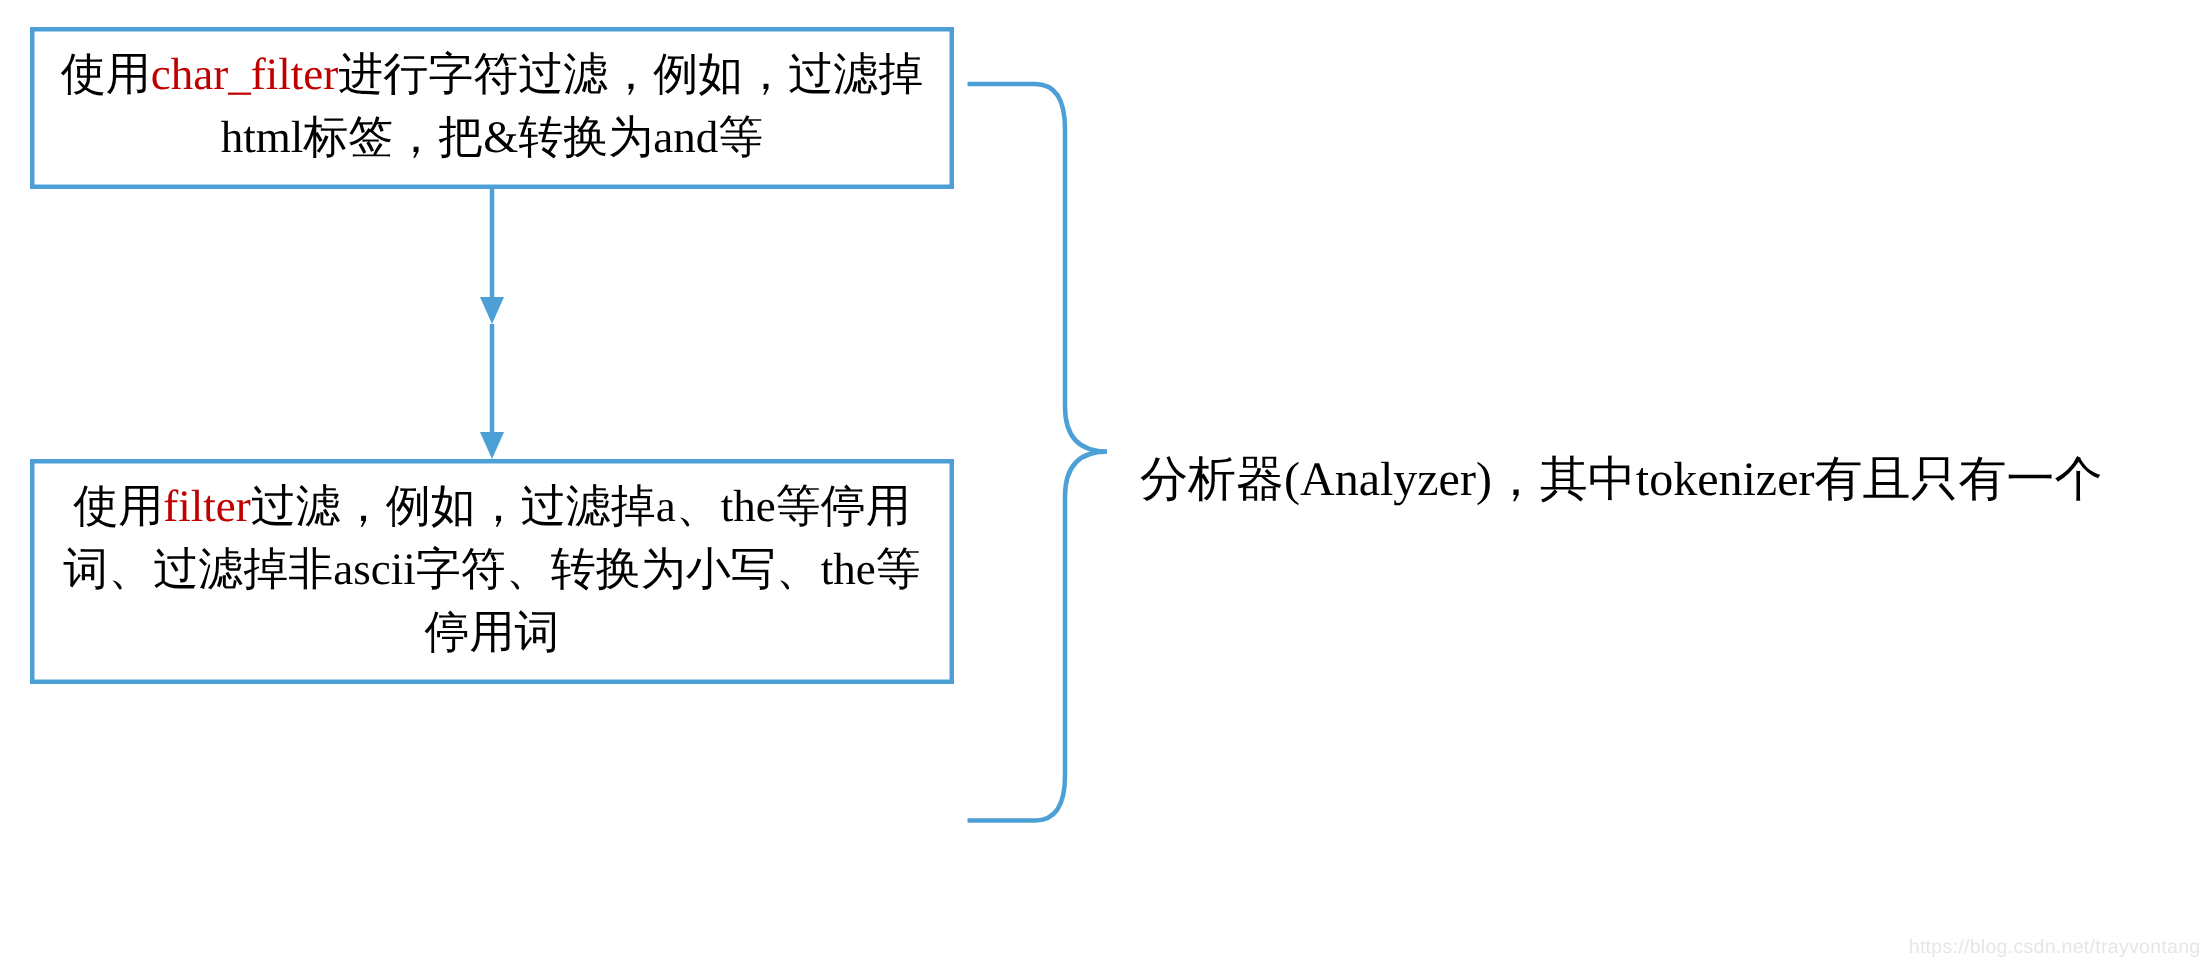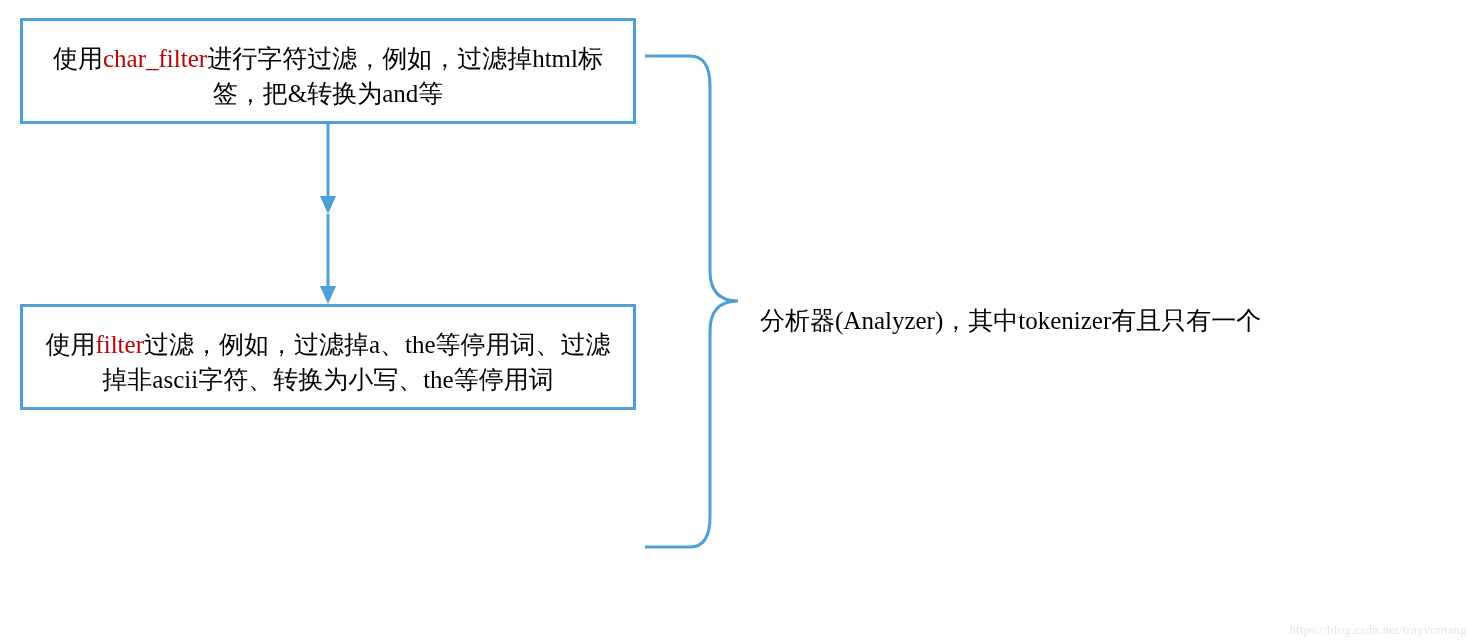--- a/index.html
+++ b/index.html
@@ -15,23 +15,23 @@
   .flow-col {
     position: absolute;
     left: 20px;
     top: 18px;
     width: 616px;
   }
   .box {
     border: 3px solid #4da0d6;
     background: #ffffff;
     text-align: center;
-    font-size: 25px;
+    font-size: 30px;
     line-height: 1.4;
-    padding: 20px 16px 10px 16px;
+    padding: 8px 16px 10px 16px;
     color: #000000;
     font-family: Liberation Serif, serif;
   }
   .box .kw { color: #c00000; }
   .arrow-wrap {
     display: flex;
     justify-content: center;
     height: 90px;
     position: relative;
   }
@@ -51,31 +51,31 @@
     left: 0;
     top: 54px;
     width: 100px;
     height: 495px;
   }
   .annotation {
     position: absolute;
     left: 120px;
     top: 50%;
     transform: translateY(-50%);
-    font-size: 25px;
+    font-size: 32px;
     color: #000;
     white-space: nowrap;
   }
   .watermark {
     position: absolute;
     right: 4px;
     bottom: 2px;
     font-size: 13px;
     color: #e6e6e6;
-    font-family: Liberation Serif, serif;
+    font-family: Liberation Sans, sans-serif;
     letter-spacing: 0.2px;
     margin-top: 32px;
   }
 </style>
 </head>
 <body>
 
 <div class="flow-col">
 
   <div class="box">

